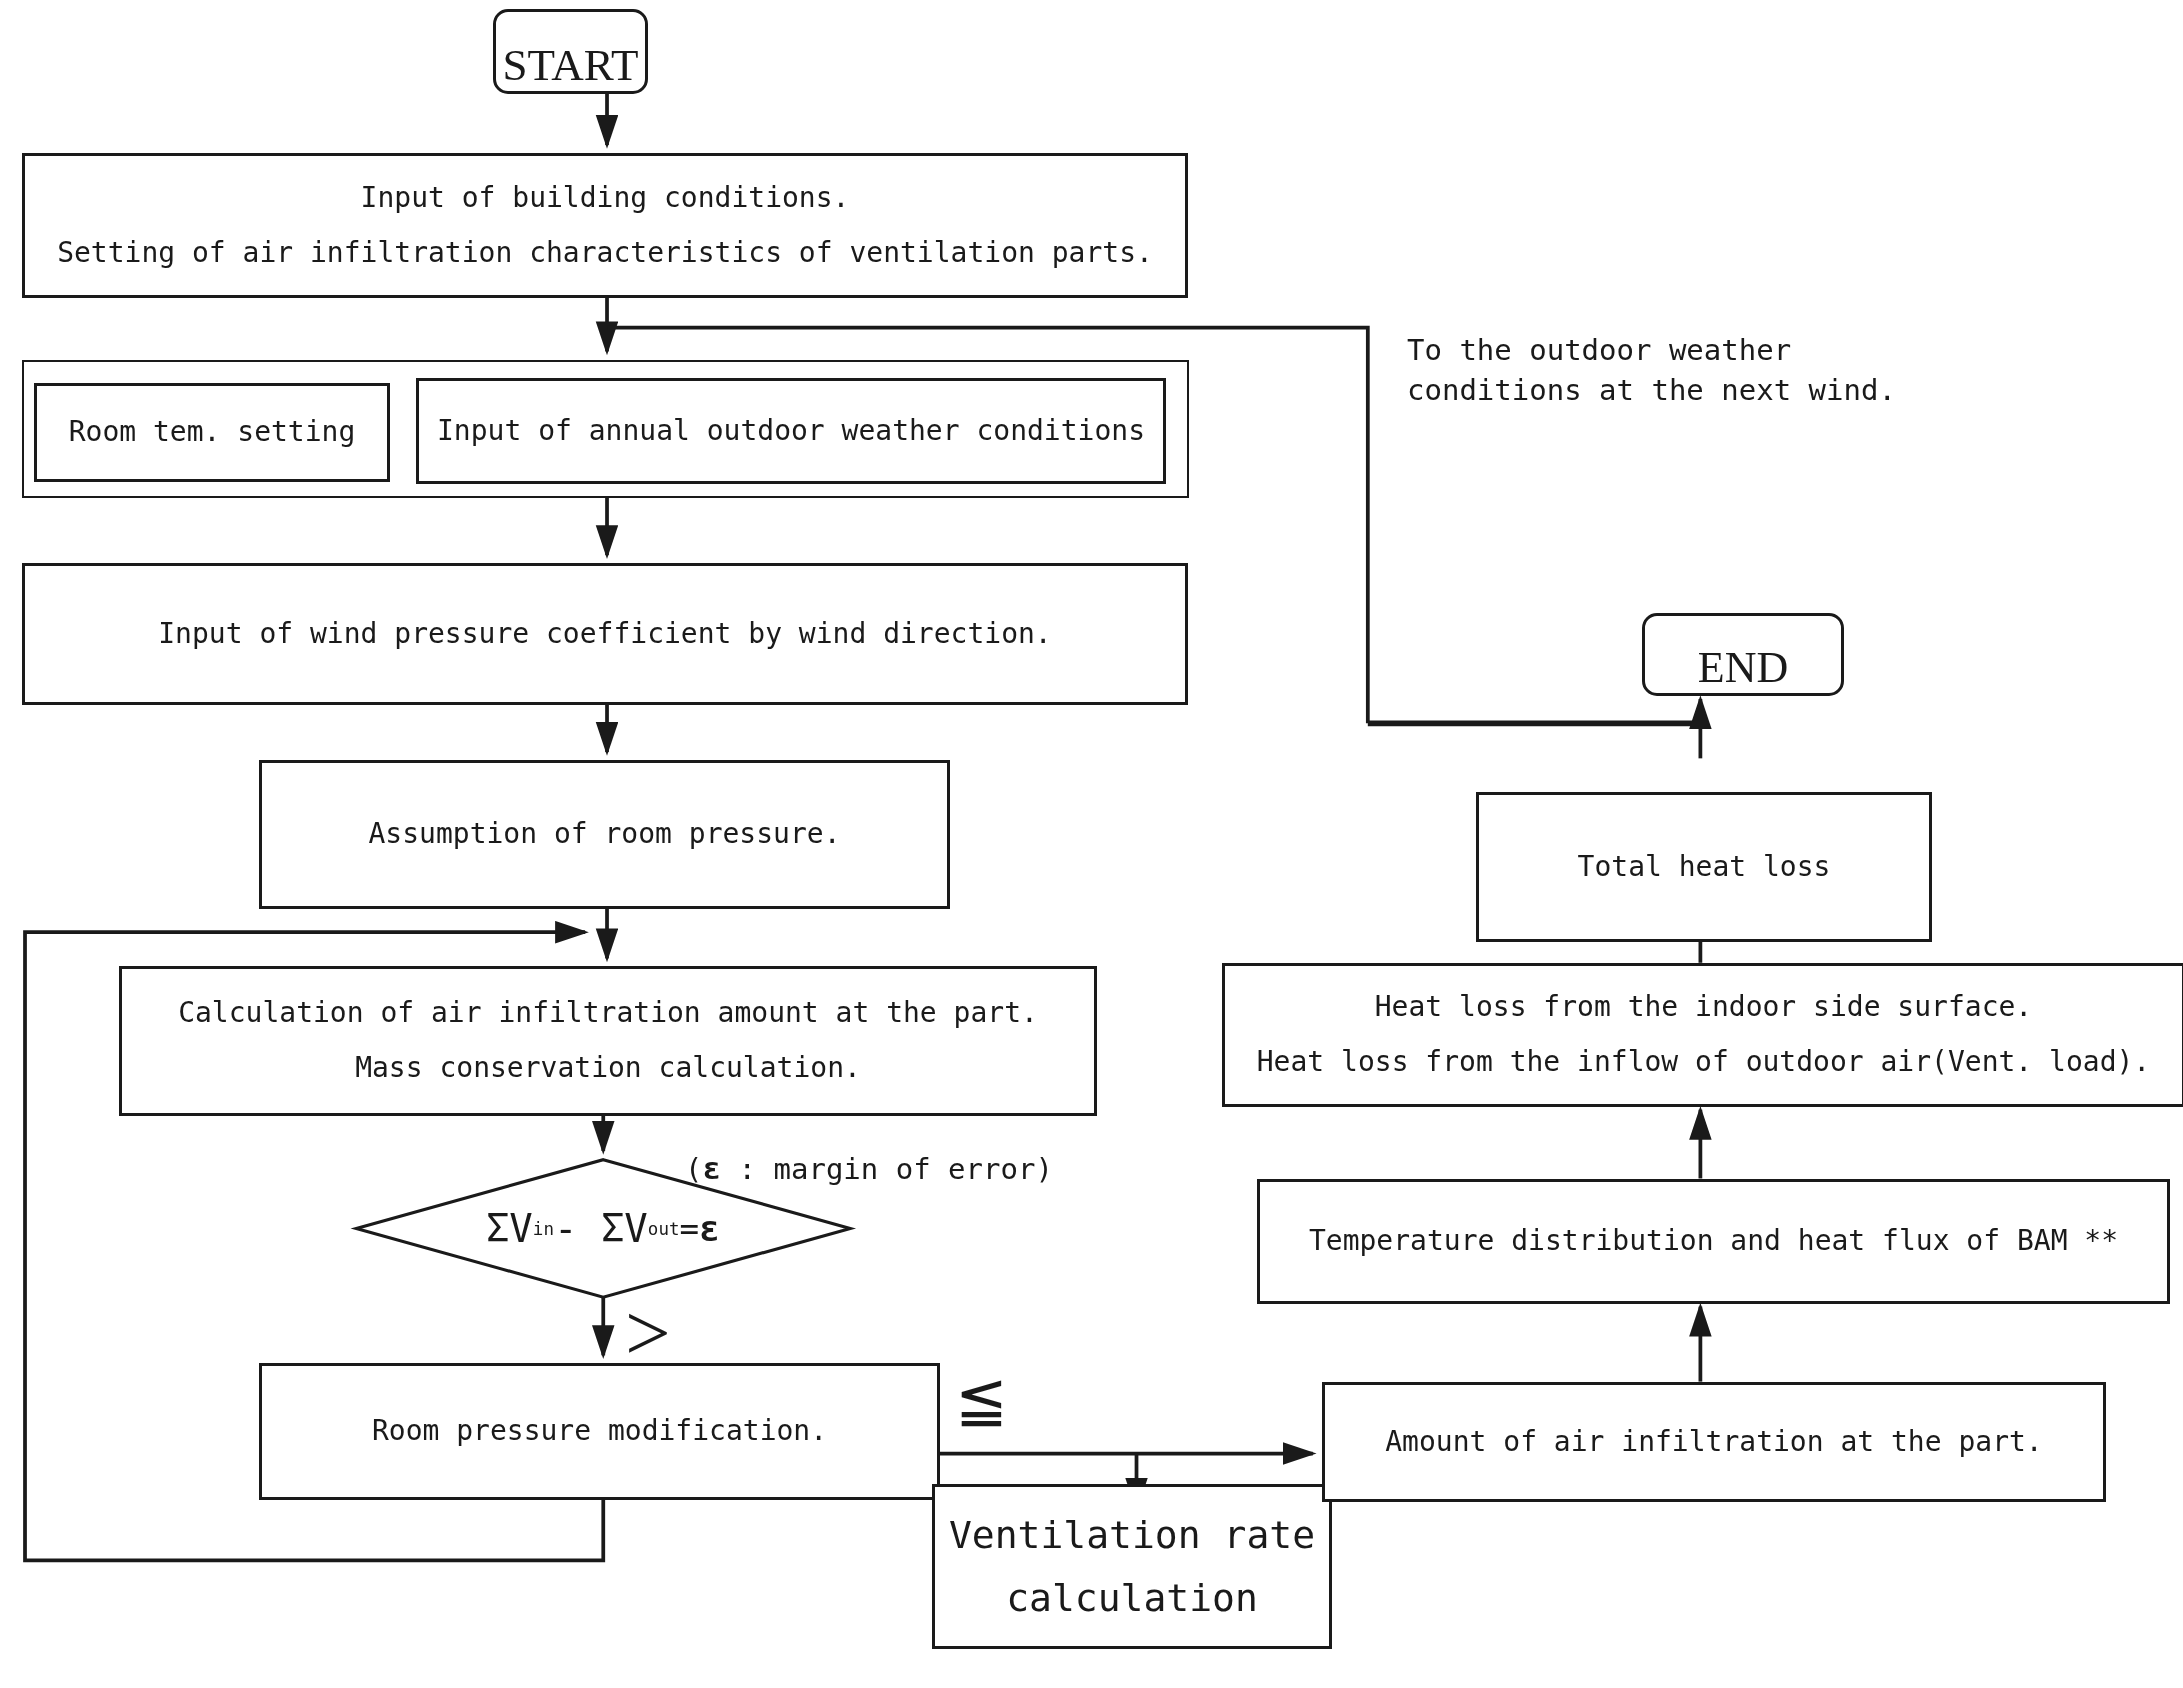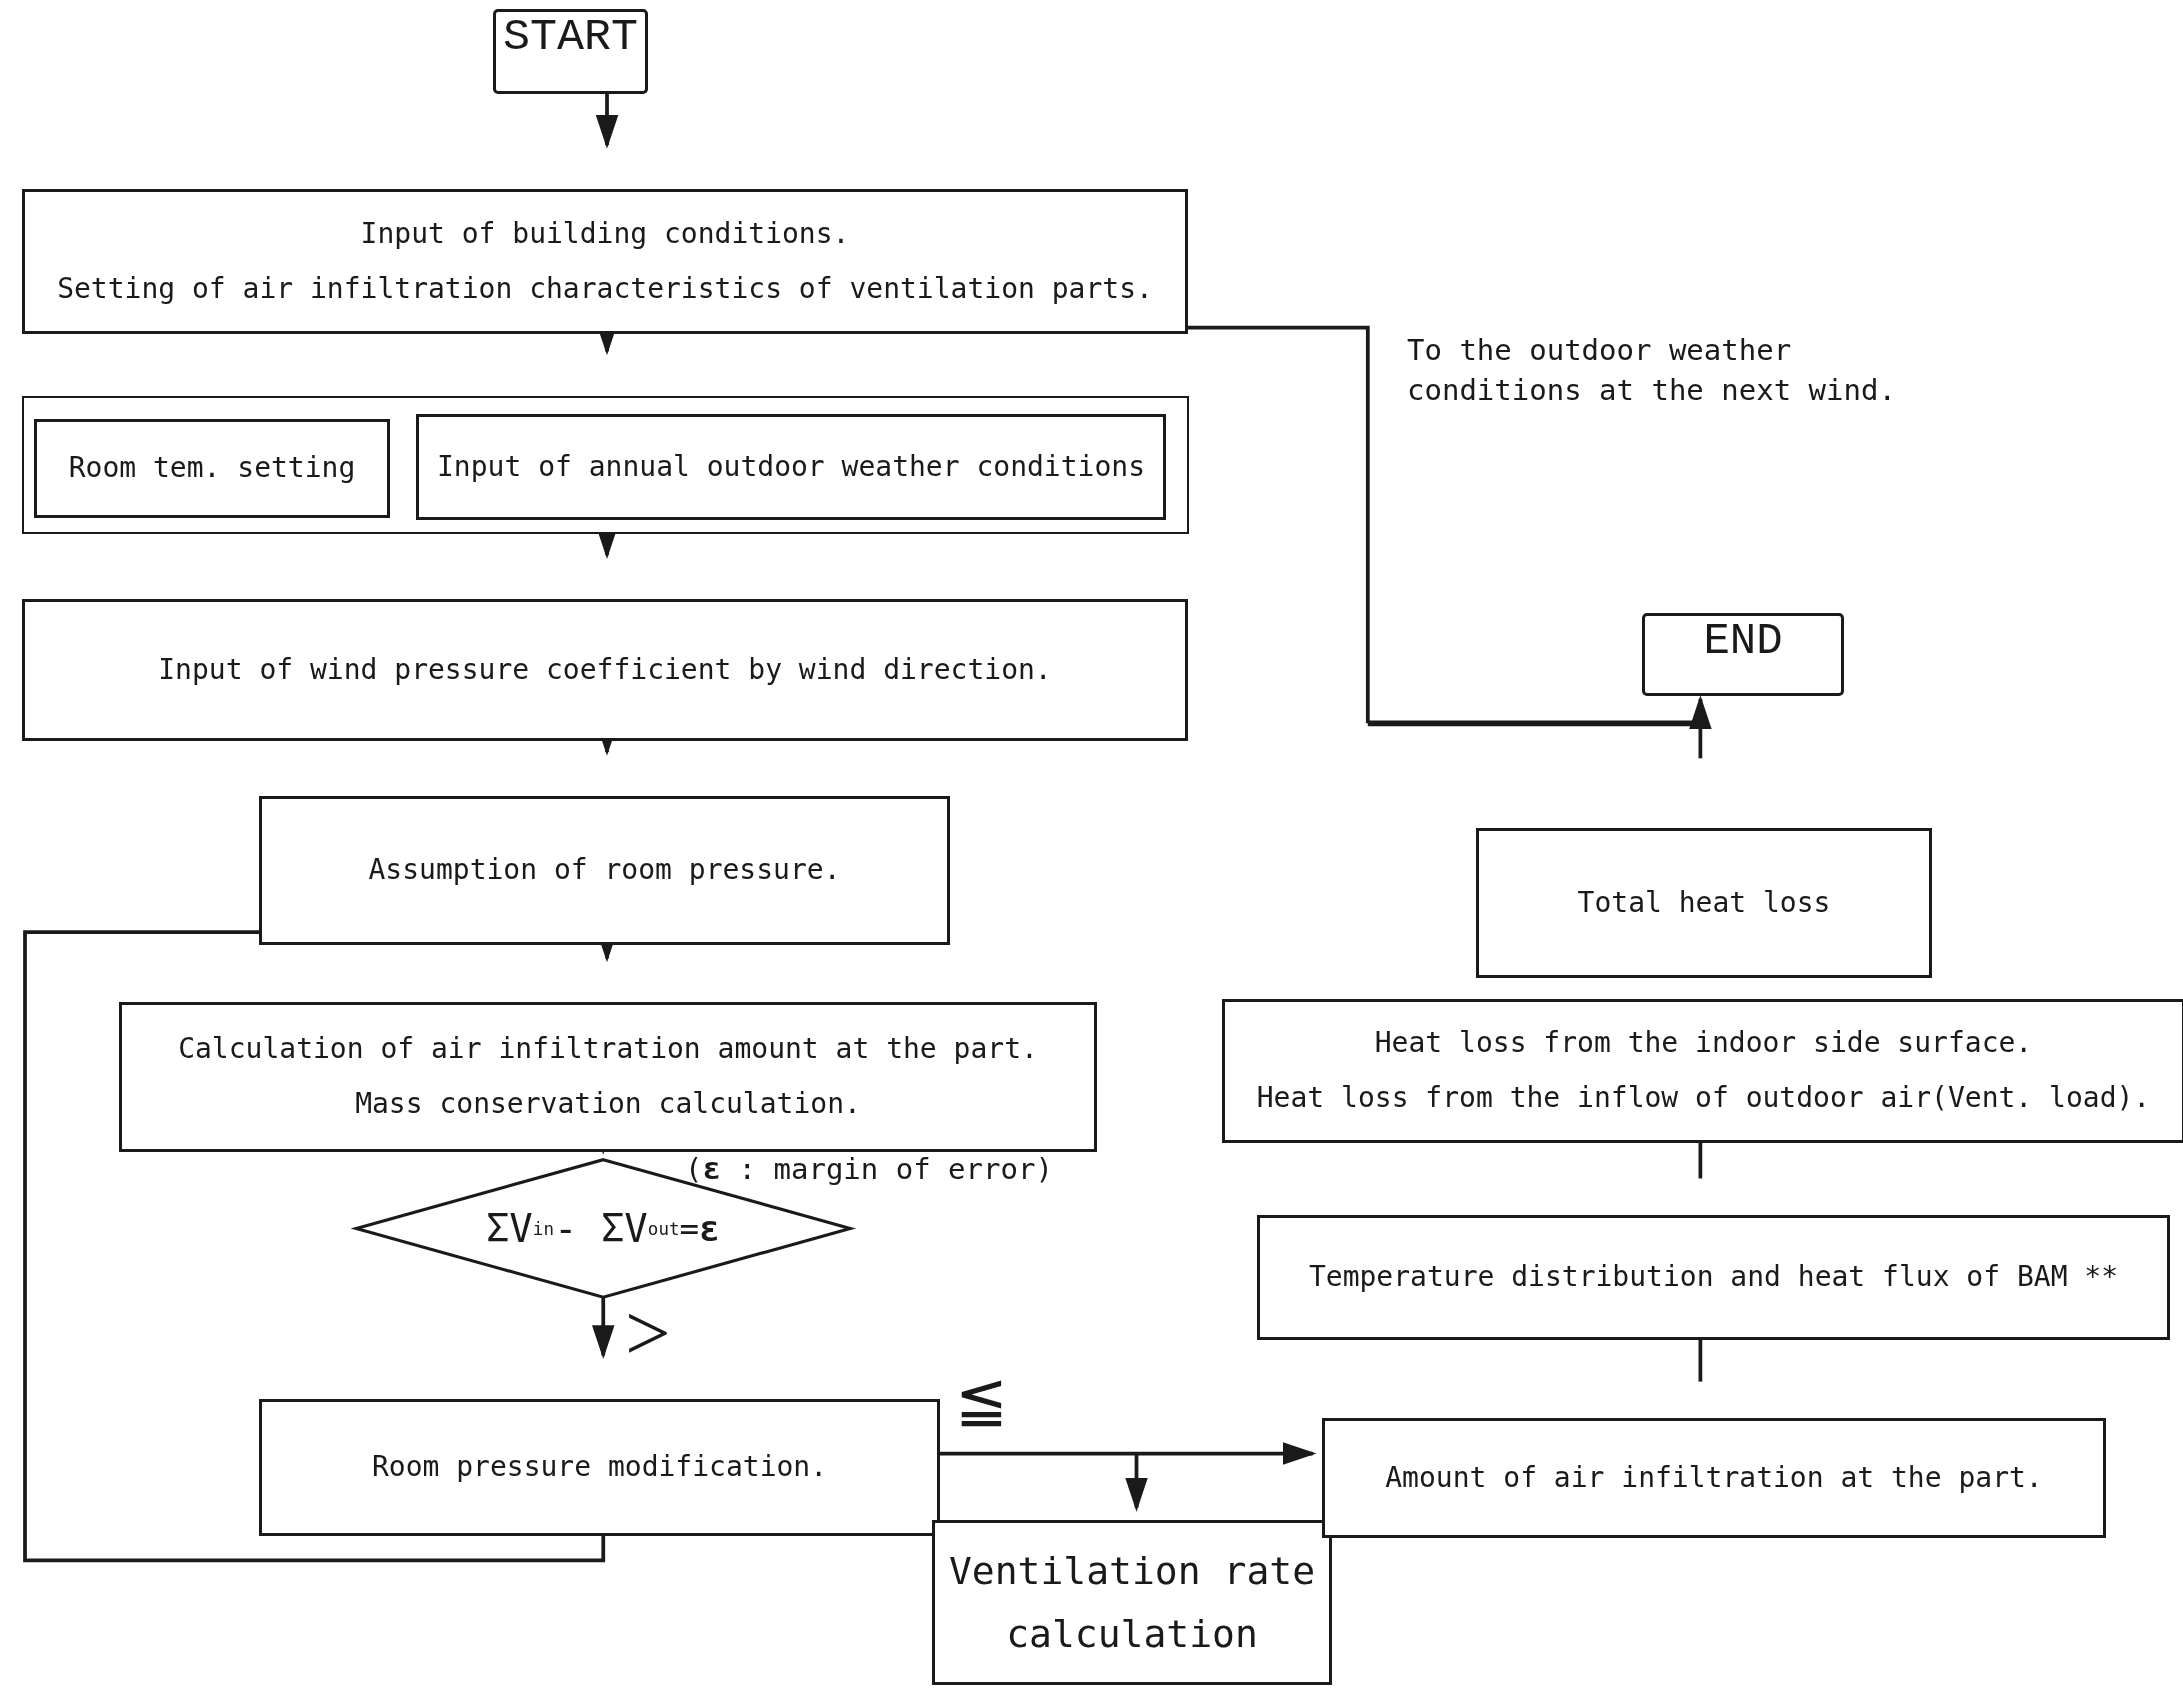--- a/index.html
+++ b/index.html
@@ -1,25 +1,25 @@
 <!DOCTYPE html>
 <html style="font-size:10px"><head>
 <meta charset="utf-8">
 <style>
   html,body{margin:0;padding:0;background:#ffffff;}
   #canvas{position:relative;width:2183px;height:1688px;background:#ffffff;overflow:hidden;
           font-family:"DejaVu Sans Mono", monospace;color:#1a1a1a;}
   #wires{position:absolute;left:0;top:0;width:2183px;height:1688px;}
   .box{position:absolute;border:3.1px solid #1a1a1a;background:#ffffff;
        display:flex;flex-direction:column;align-items:center;justify-content:center;
-       text-align:center;font-size:28px;line-height:1.95;margin-top:36px;}
+       text-align:center;font-size:28px;line-height:1.95;}
   .box .ln{white-space:nowrap;}
-  .terminator{position:absolute;border:3.1px solid #1a1a1a;border-radius:5px;background:#ffffff;
-       display:flex;align-items:flex-start;justify-content:center;
-       font-family:Liberation Mono, monospace;}
+  .terminator{position:absolute;border:3.1px solid #1a1a1a;border-radius:15px;background:#ffffff;
+       display:flex;align-items:flex-end;justify-content:center;
+       font-family:Liberation Serif, serif;}
   .note{position:absolute;white-space:nowrap;}
   .note .ln{white-space:nowrap;}
   .formula{position:absolute;display:flex;align-items:center;justify-content:center;
        font-size:32.5px;white-space:nowrap;}
   .formula .sigma{font-size:39px;}
   .formula sub{font-size:17.5px;}
   .formula .eps{font-weight:bold;font-size:35px;}
   .eps-note{font-size:29px;}
   .eps-note .eps{font-weight:bold;font-size:31px;}
   .cmp{position:absolute;font-family:"Liberation Serif", serif;line-height:1;}

